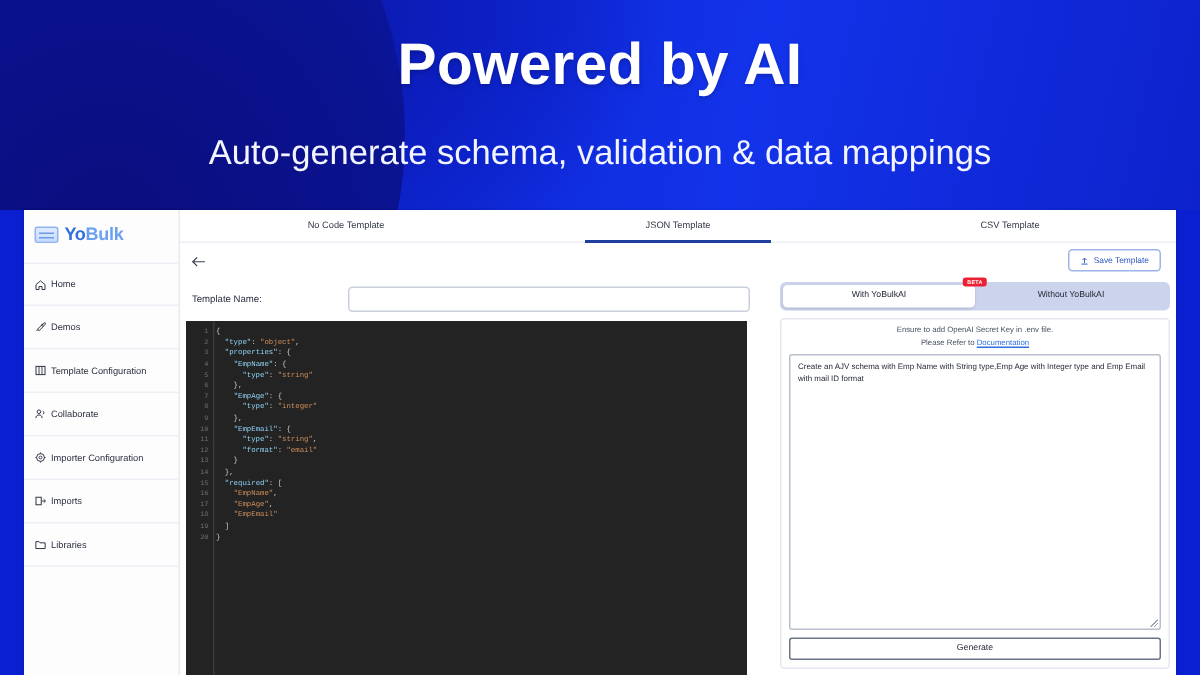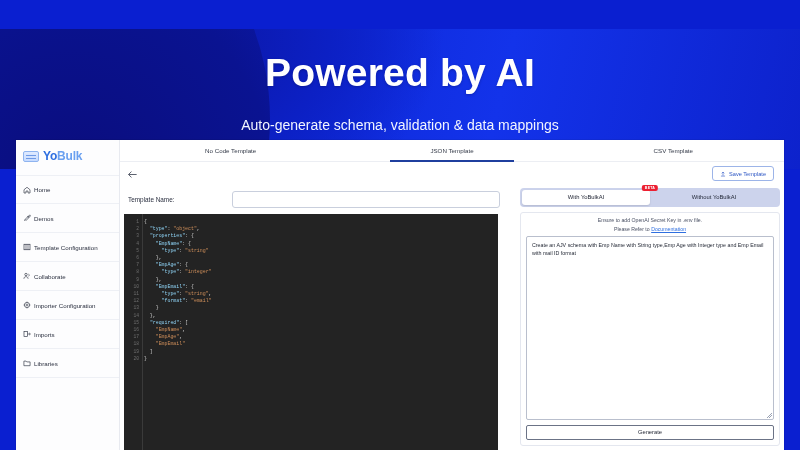--- a/index.html
+++ b/index.html
@@ -9,35 +9,34 @@
     background:#0a1fd0;
   }
 
   
   .hero {
     position:absolute; left:0; top:0; width:800px; height:140px;
     background:
       radial-gradient(ellipse 520px 330px at 10% 4%, #0b0f8e 0%, #0c20c4 48%, rgba(12,32,196,0) 70%),
       linear-gradient(103deg, #0a1bbe 0%, #0d28d6 34%, #1333ea 62%, #0d22cc 100%);
     overflow:hidden;
-    margin-top:29px;
   }
   .hero .swirl {
     position:absolute; left:-250px; top:-170px; width:520px; height:520px;
     border-radius:50%;
     background:radial-gradient(circle at 62% 62%, #0a0d7d 0%, #0a1391 44%, rgba(10,20,150,0) 72%);
   }
   .hero-title {
     position:absolute; left:0; top:22px; width:800px; text-align:center;
     color:#ffffff; font-size:39px; font-weight:700; letter-spacing:.2px;
     text-shadow:0 1px 3px rgba(0,0,0,.22);
   }
   .hero-sub {
     position:absolute; left:0; top:88px; width:800px; text-align:center;
-    color:#f2f5ff; font-size:14px; font-weight:400;
+    color:#f2f5ff; font-size:23px; font-weight:400;
   }
 
   
   .app {
     position:absolute; left:16px; top:140px; width:768px; height:310px;
     background:#ffffff; overflow:hidden;
     box-shadow:0 0 0 1px rgba(0,0,0,.06);
   }
 
   

